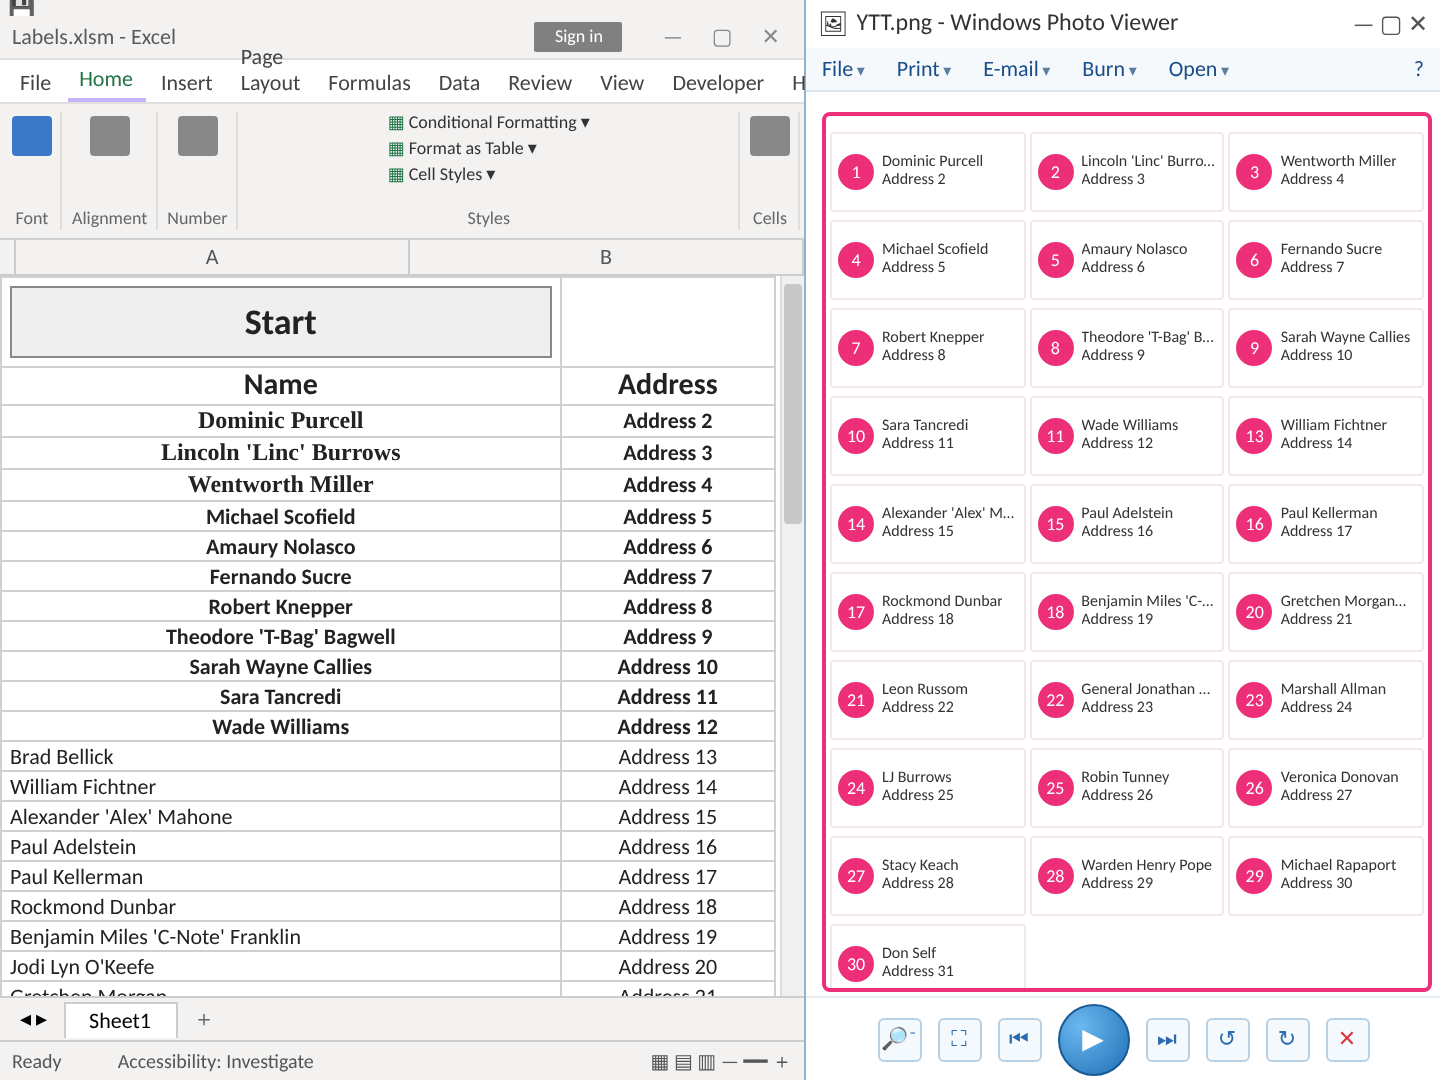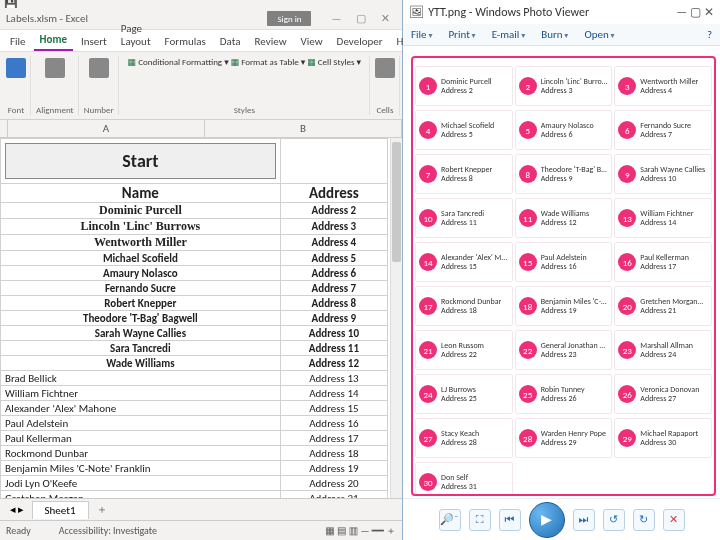--- a/index.html
+++ b/index.html
@@ -5,29 +5,29 @@
 *{box-sizing:border-box;margin:0;padding:0;font-family:"Segoe UI",Calibri,Arial,sans-serif}
 body{width:720px;height:540px;overflow:hidden;background:#fff;display:flex;font-size:11px}
 
 .excel{width:403px;height:540px;border-right:1px solid #94b1cc;display:flex;flex-direction:column;background:#fff}
 .ex-top{height:8px;background:#f3f2f1;display:flex;align-items:center;gap:4px;padding:0 4px}
 .tbar{height:22px;background:#f3f2f1;display:flex;align-items:center;padding:0 6px;gap:12px;border-bottom:1px solid #e1dfdd}
 .tbar .tdoc{color:#5b5b5b;font-size:11px}
 .tbar .signin{margin-left:auto;background:#808080;color:#fff;font-size:9px;padding:2px 10px;border-radius:1px}
 .tabs{height:22px;background:#fff;display:flex;align-items:end;padding:0 4px;gap:2px;border-bottom:1px solid #e1dfdd;font-size:11px}
 .tabs .tab{padding:3px 6px;color:#444;cursor:pointer}
-.tabs .tab.active{border-bottom:2px solid #a21caf;color:#217346;font-weight:700}
+.tabs .tab.active{border-bottom:2px solid #c4b5fd;color:#217346;font-weight:400}
 .tabs .share{margin-left:auto;background:#217346;color:#fff;padding:3px 8px;border-radius:3px;font-size:11px;display:flex;align-items:center;gap:3px}
 .ribbon{height:68px;background:#f3f2f1;border-bottom:1px solid #d0d0d0;display:flex;padding:4px 2px;font-size:10px;gap:1px}
 .rg{border-right:1px solid #e1dfdd;padding:0 4px;display:flex;flex-direction:column;align-items:center;justify-content:space-between}
 .rg .icn{display:flex;gap:6px;align-items:flex-start;height:44px;padding-top:2px}
 .rg .lbl{font-size:9px;color:#666}
 .rg .bigbtn{display:flex;flex-direction:column;align-items:center;gap:2px;font-size:9px;color:#444}
 .rg .bigbtn .bi{width:20px;height:20px;background:#888;border-radius:2px}
-.styles-list{display:flex;flex-direction:row;gap:2px;font-size:9px;color:#333;justify-content:flex-end}
+.styles-list{display:flex;flex-direction:column;gap:2px;font-size:9px;color:#333;justify-content:flex-end}
 .styles-list div::before{content:"▦ ";color:#217346}
 .grid-wrap{flex:1;display:flex;flex-direction:column;overflow:hidden;position:relative}
 .colhdr{height:18px;display:flex;background:#f3f2f1;border-bottom:1px solid #ccc}
 .colhdr .rh{width:8px;border-right:1px solid #ccc}
 .colhdr .c{flex:1;text-align:center;color:#555;border-right:1px solid #ccc;line-height:18px;font-size:11px}
 .gridbody{flex:1;overflow:hidden;position:relative}
 .gridbody table{border-collapse:collapse;width:calc(100% - 14px)}
 .gridbody td{border:1px solid #d0d0d0;height:15px;padding:0 4px;font-size:11px;color:#222;white-space:nowrap}
 .gridbody td.addr{text-align:center}
 .startbtn{border:1px solid #888;background:#efefef;font-size:18px;font-weight:600;text-align:center;padding:6px 0}

